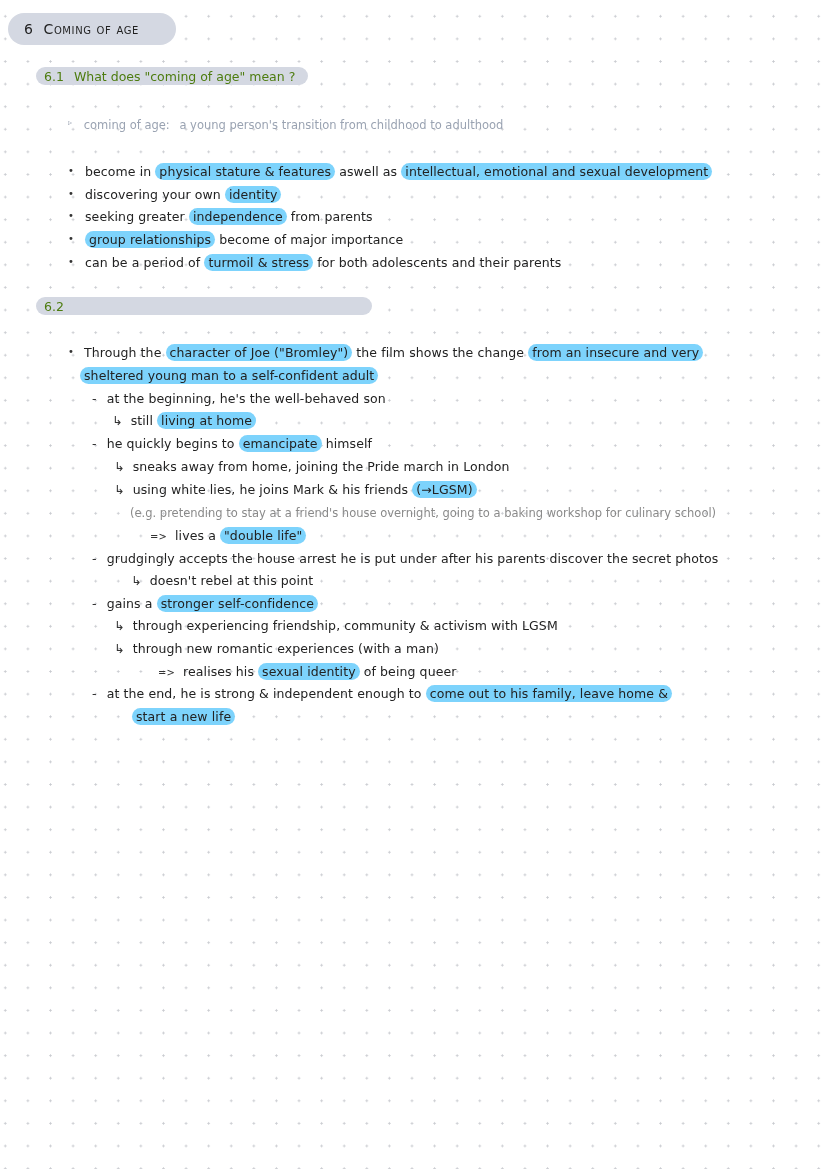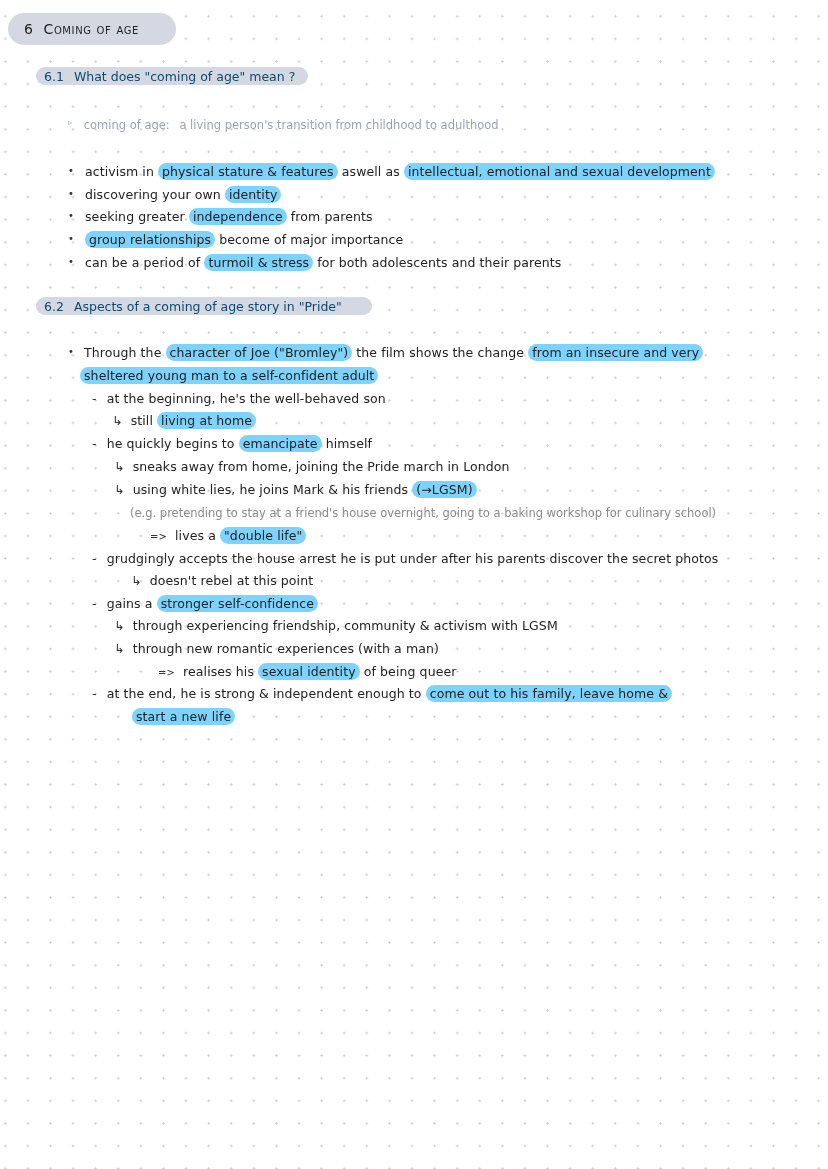--- a/index.html
+++ b/index.html
@@ -17,21 +17,21 @@
   .hl { background: #7dd3fc; border-radius: 9px; padding: 1px 4px; }
   .h1 {
     left: 8px; top: 13px; width: 168px; height: 32px; border-radius: 16px;
     background: #d4d8e2; display: flex; align-items: center; padding-left: 16px; box-sizing: border-box;
     font-size: 14px; letter-spacing: 0.6px; color: #1f1f1f;
   }
   .h1 .num { margin-right: 10px; }
   .h2 {
     height: 18px; border-radius: 9px; background: #d4d8e2;
     display: flex; align-items: center; padding: 0 8px; box-sizing: border-box;
-    font-size: 12.5px; color: #0c4a6e;
+    font-size: 12.5px; color: #4d7c0f;
   }
   .h2 .num { margin-right: 10px; }
   .def { color: #9aa3b2; font-size: 11.5px; }
   .grey { color: #8a8a8a; font-size: 11.5px; }
   .bullet { position: absolute; font-size: 10px; color: #333; }
   .mark { color: #333; }
 </style>
 </head>
 <body>
 
@@ -41,27 +41,27 @@
 </div>
 
 <div class="abs h2" style="left:36px; top:67px; width:272px;">
   <span class="num">6.1</span>
   <span>What does "coming of age" mean ?</span>
 </div>
 
 <div class="abs def" style="left:68px; top:118px;">
   <span style="font-size:8px; vertical-align:top; margin-right:8px;">▹</span>
   <span>coming of age:</span>
-  <span style="margin-left:6px;">a living person's transition from childhood to adulthood</span>
+  <span style="margin-left:6px;">a young person's transition from childhood to adulthood</span>
 </div>
 
 <div>
   <div class="abs hand" style="left:68px; top:164px;">
     <span class="bullet" style="left:0; top:1px;">•</span>
-    <span style="margin-left:17px;">activism in </span><span class="hl">physical stature &amp; features</span><span> aswell as </span><span class="hl">intellectual, emotional and sexual development</span>
+    <span style="margin-left:17px;">become in </span><span class="hl">physical stature &amp; features</span><span> aswell as </span><span class="hl">intellectual, emotional and sexual development</span>
   </div>
   <div class="abs hand" style="left:68px; top:187px;">
     <span class="bullet" style="left:0; top:1px;">•</span>
     <span style="margin-left:17px;">discovering your own </span><span class="hl">identity</span>
   </div>
   <div class="abs hand" style="left:68px; top:209px;">
     <span class="bullet" style="left:0; top:1px;">•</span>
     <span style="margin-left:17px;">seeking greater </span><span class="hl">independence</span><span> from parents</span>
   </div>
   <div class="abs hand" style="left:68px; top:232px;">
@@ -69,21 +69,20 @@
     <span style="margin-left:17px;" class="hl">group relationships</span><span> become of major importance</span>
   </div>
   <div class="abs hand" style="left:68px; top:255px;">
     <span class="bullet" style="left:0; top:1px;">•</span>
     <span style="margin-left:17px;text-align:center;">can be a period of </span><span class="hl">turmoil &amp; stress</span><span> for both adolescents and their parents</span>
   </div>
 </div>
 
 <div class="abs h2" style="left:36px; top:297px; width:336px;">
   <span class="num">6.2</span>
-  <span>Aspects of a coming of age story in "Pride"</span>
 </div>
 
 <div>
 
   <div class="abs hand" style="left:68px; top:345px;">
     <span class="bullet" style="left:0; top:1px;">•</span>
     <span style="margin-left:16px;">Through the </span><span class="hl">character of Joe ("Bromley")</span><span> the film shows the change </span><span class="hl">from an insecure and very</span>
   </div>
   <div class="abs hand" style="left:80px; top:368px;">
     <span class="hl">sheltered young man to a self-confident adult</span>

